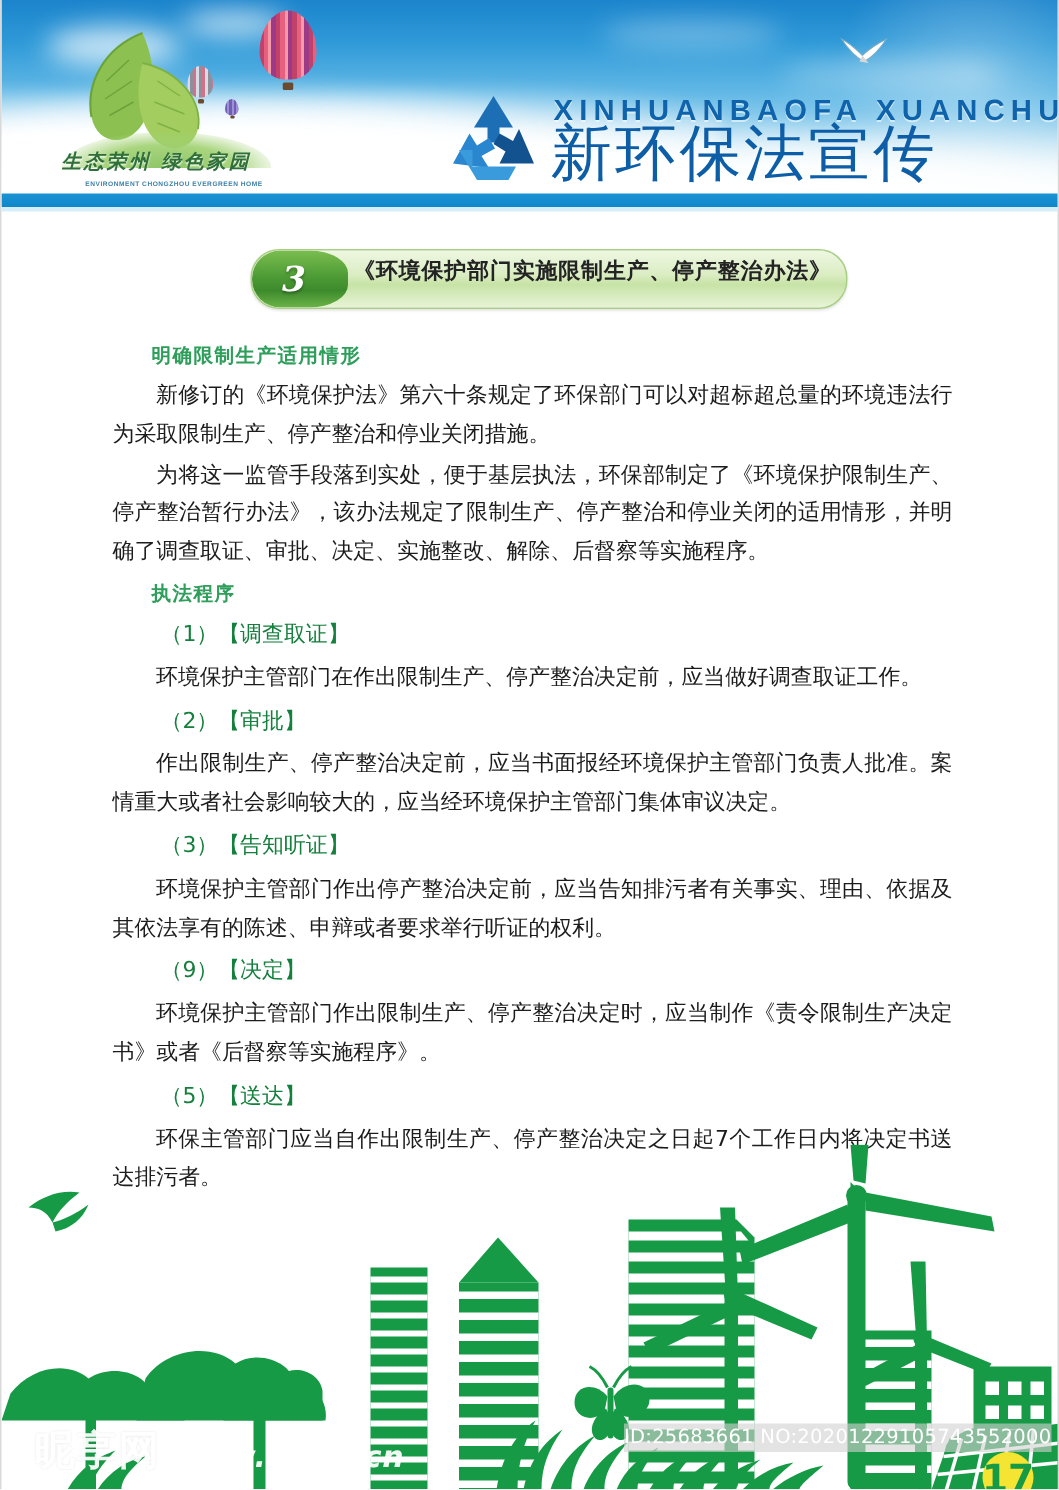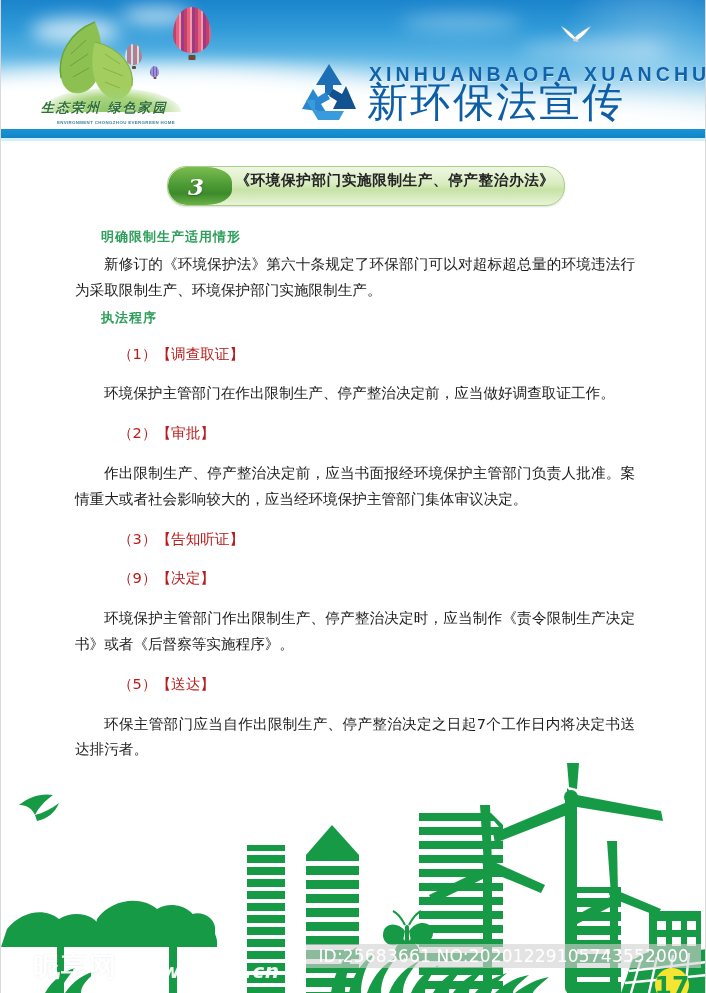--- a/index.html
+++ b/index.html
@@ -136,50 +136,50 @@
     margin:6px 0 5px 26px;
     font-family:"DejaVu Sans","Liberation Sans",sans-serif;
   }
   .para{
     font-size:14.6px;line-height:25.8px;text-align:justify;
     text-indent:29px;margin:0 0 1px 0;
     font-family:"DejaVu Sans","Liberation Sans",sans-serif;
     color:#1c1c1c;
   }
   .item-head{
-    font-size:14.6px;line-height:25.8px;text-indent:29px;margin:14px;
-    font-family:"DejaVu Sans","Liberation Sans",sans-serif;
-    color:#b91c1c;
+    font-size:14.6px;line-height:25.8px;text-indent:29px;margin:3px;
+    font-family:"DejaVu Sans","Liberation Sans",sans-serif;
+    color:#15803d;
   }
 
   
   #bottomart{
     position:absolute;left:0;bottom:0;width:706px;height:230px;
     overflow:hidden;pointer-events:none;
   }
   
   #wm-left{
-    position:absolute;left:32px;bottom:8px;
+    position:absolute;left:22px;bottom:8px;
     display:flex;align-items:flex-end;gap:7px;opacity:.93;
   }
   #wm-cn{
     color:#ffffff;font-size:27px;font-weight:bold;letter-spacing:1px;
     font-family:"DejaVu Sans","Liberation Sans",sans-serif;
     text-shadow:0 0 2px rgba(0,0,0,.10);
   }
   #wm-url{
     color:#ffffff;font-size:20px;font-style:italic;font-weight:bold;
     letter-spacing:.5px;padding-bottom:2px;
     font-family:"DejaVu Sans","Liberation Sans",sans-serif;
   }
   #wm-id{
     position:absolute;right:6px;bottom:25px;
     background:rgba(210,210,210,.62);
-    color:#ffffff;font-size:17px;letter-spacing:.2px;
-    padding:2px 12px;white-space:nowrap;
+    color:#ffffff;font-size:13px;letter-spacing:.2px;
+    padding:2px 0;white-space:nowrap;
     font-family:"DejaVu Sans","Liberation Sans",sans-serif;
   }
 </style>
 </head>
 <body>
 
 <div id="page">
 
   <div id="header">
     <div id="sunglow"></div>
@@ -256,31 +256,33 @@
 
   <div id="titlebar">
     <div id="titlebar-badge"></div>
     <div id="titlebar-num">3</div>
     <div id="titlebar-text">《环境保护部门实施限制生产、停产整治办法》</div>
   </div>
 
   <div id="article">
 
     <div class="sec-head">明确限制生产适用情形</div>
-    <p class="para">新修订的《环境保护法》第六十条规定了环保部门可以对超标超总量的环境违法行为采取限制生产、环境保护部门实施限制生产。</p>
+    <p class="para">新修订的《环境保护法》第六十条规定了环保部门可以对超标超总量的环境违法行为采取限制生产、停产整治和停业关闭措施。</p>
+    <p class="para">为将这一监管手段落到实处，便于基层执法，环保部制定了《环境保护限制生产、停产整治暂行办法》，该办法规定了限制生产、停产整治和停业关闭的适用情形，并明确了调查取证、审批、决定、实施整改、解除、后督察等实施程序。</p>
 
     <div class="sec-head">执法程序</div>
 
     <div class="item-head">（1）【调查取证】</div>
     <p class="para">环境保护主管部门在作出限制生产、停产整治决定前，应当做好调查取证工作。</p>
 
     <div class="item-head">（2）【审批】</div>
     <p class="para">作出限制生产、停产整治决定前，应当书面报经环境保护主管部门负责人批准。案情重大或者社会影响较大的，应当经环境保护主管部门集体审议决定。</p>
 
     <div class="item-head">（3）【告知听证】</div>
+    <p class="para">环境保护主管部门作出停产整治决定前，应当告知排污者有关事实、理由、依据及其依法享有的陈述、申辩或者要求举行听证的权利。</p>
 
     <div class="item-head">（9）【决定】</div>
     <p class="para">环境保护主管部门作出限制生产、停产整治决定时，应当制作《责令限制生产决定书》或者《后督察等实施程序》。</p>
 
     <div class="item-head">（5）【送达】</div>
     <p class="para">环保主管部门应当自作出限制生产、停产整治决定之日起7个工作日内将决定书送达排污者。</p>
   </div>
 
   <div id="bottomart">
     <svg width="706" height="230" viewBox="0 0 706 230">

